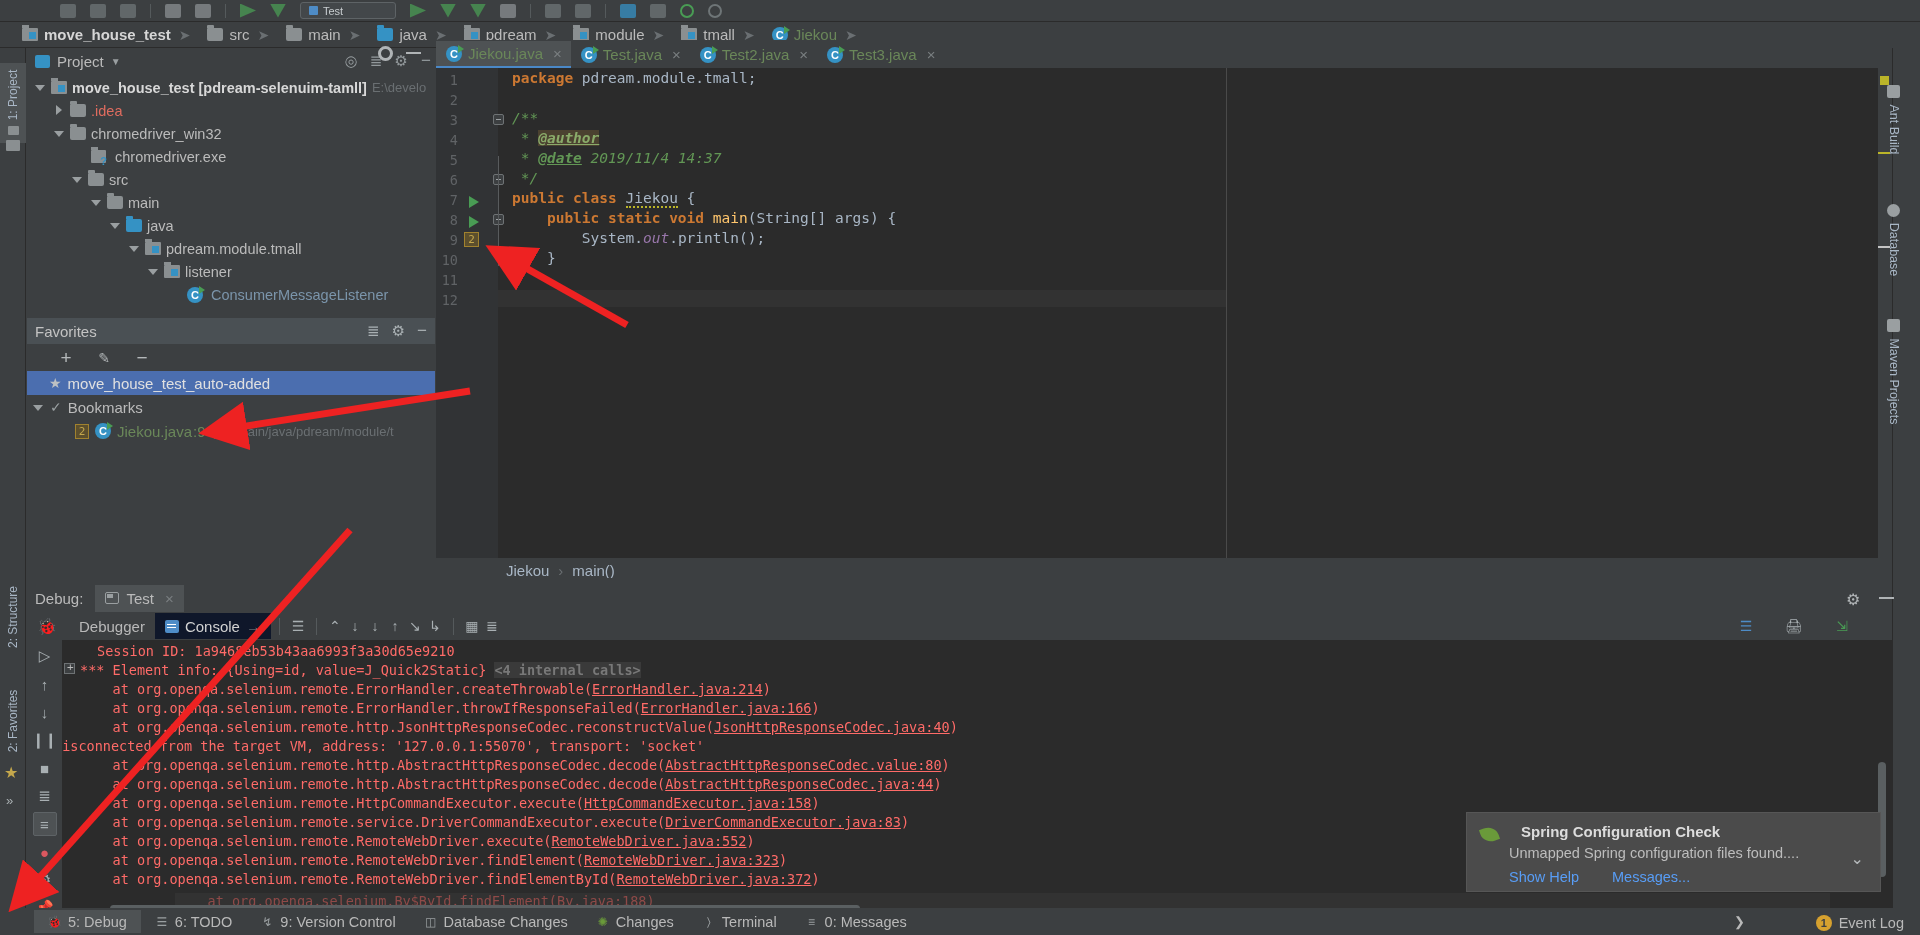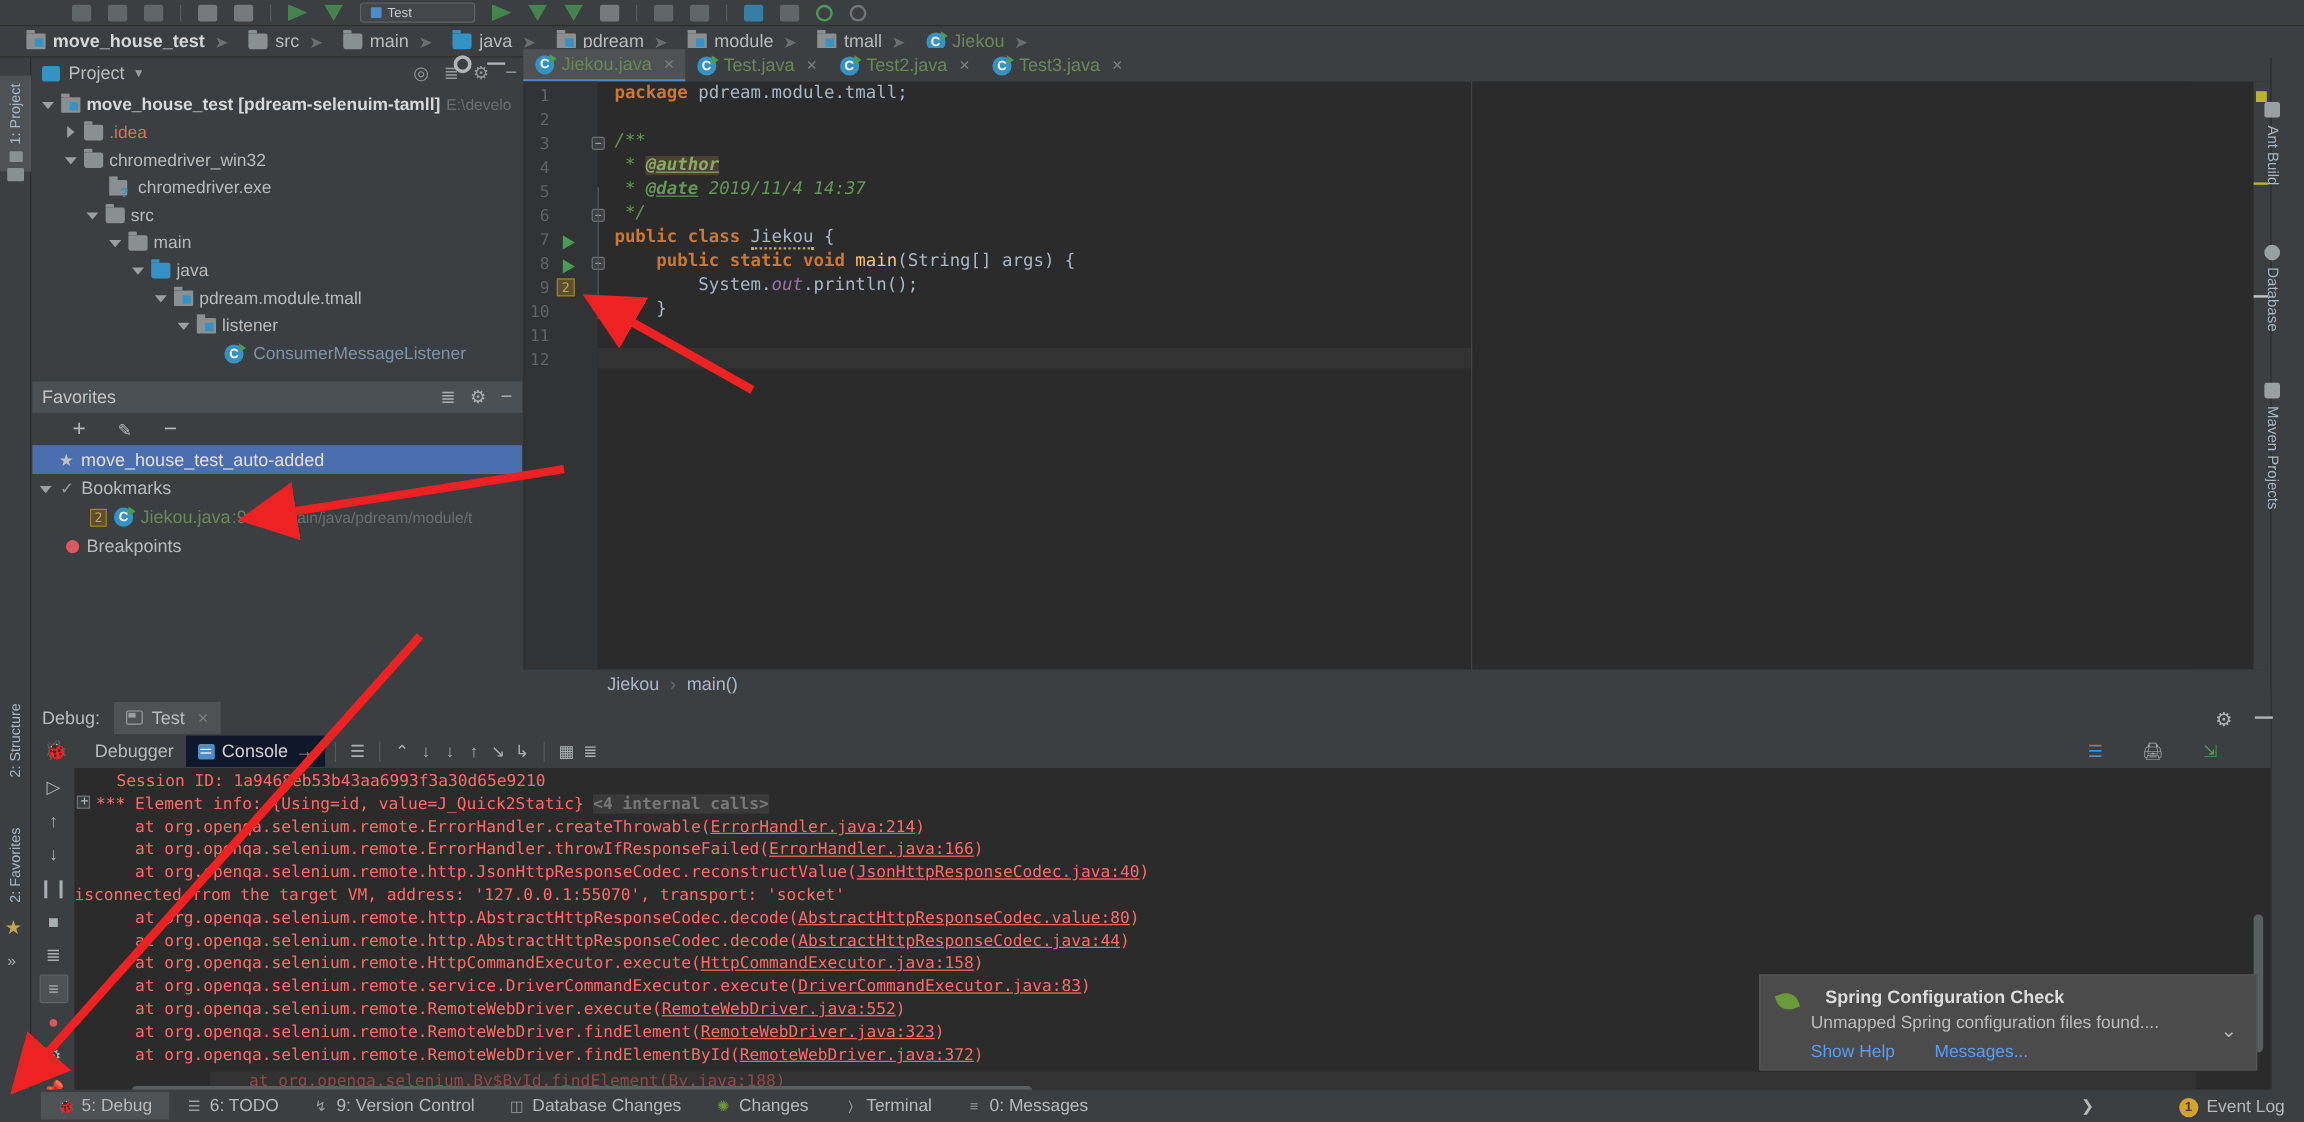--- a/index.html
+++ b/index.html
@@ -393,24 +393,20 @@
       <span class="arr down"></span>
       <span class="chk">✓</span>
       <span class="lbl">Bookmarks</span>
     </div>
     <div class="fav-row" style="padding-left:48px;">
       <span class="mark2">2</span>
       <span class="ico-class">C</span>
       <span class="lbl" style="color:#6a8759;">Jiekou.java</span>
       <span class="lbl" style="color:#6a8759;margin-left:-5px;">:9</span>
       <span class="path-dim">(src/main/java/pdream/module/t</span>
-    </div>
-    <div class="fav-row" style="padding-left:28px;">
-      <span class="bp-dot"></span>
-      <span class="lbl">Breakpoints</span>
     </div>
   </div>
 </div>
 
 <div id="tools-left">
   <span class="gear"></span>
   <span class="minus-btn"></span>
 </div>
 
 <div id="tabbar">

